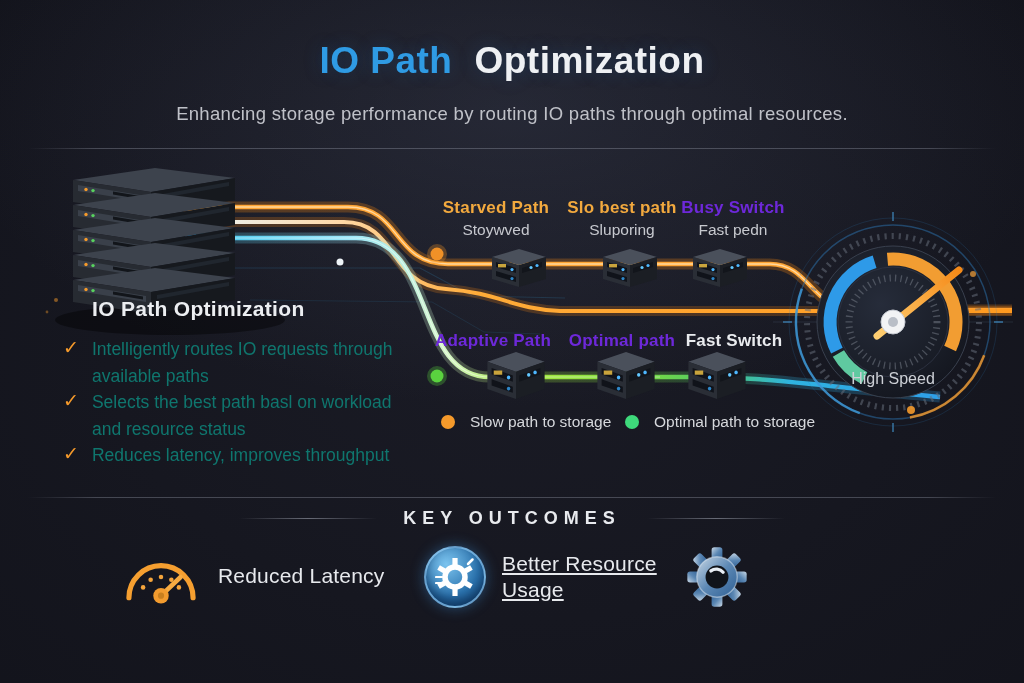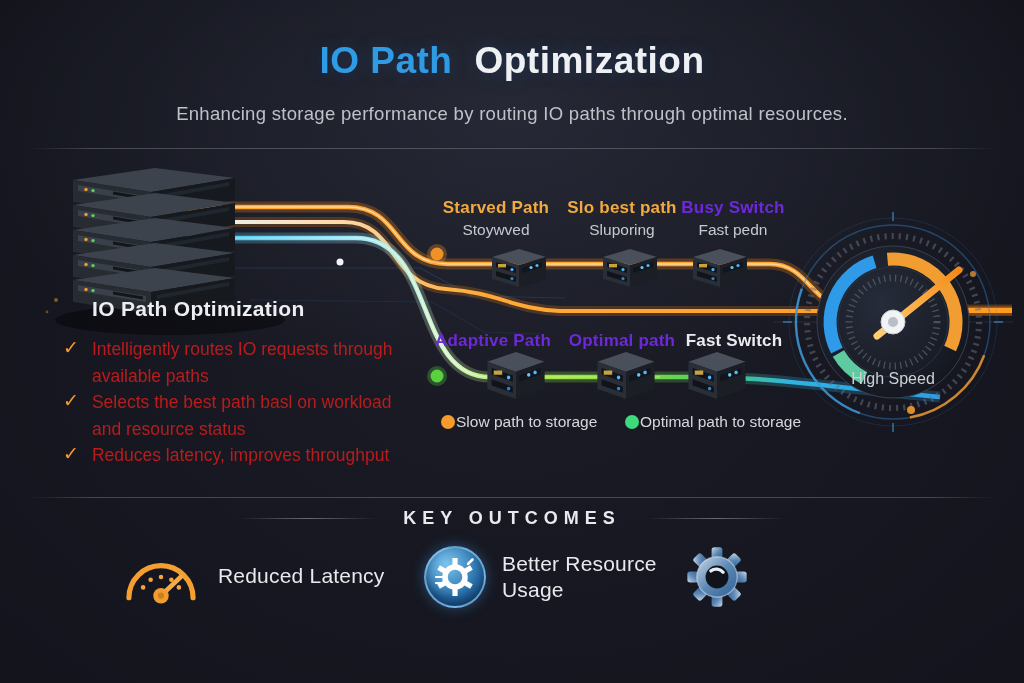--- a/index.html
+++ b/index.html
@@ -16,37 +16,37 @@
   .title{left:0;top:40px;width:1024px;text-align:center;font-size:37px;font-weight:bold;letter-spacing:.5px;text-shadow:0 0 18px rgba(40,120,200,.25);}
   .title .hl{color:#2f9be4;}
   .title .rest{color:#eef0f3;margin-left:22px;}
   .subtitle{left:0;top:103px;width:1024px;text-align:center;font-size:18.5px;color:#bfc1c8;letter-spacing:.3px;}
   .divider{left:28px;width:968px;height:1px;background:linear-gradient(90deg,rgba(0,0,0,0),rgba(160,165,180,.34) 7%,rgba(160,165,180,.34) 93%,rgba(0,0,0,0));}
   .d1{top:148px;} .d2{top:497px;}
   
   .info-heading{left:92px;top:297px;font-size:21px;font-weight:bold;color:#eceef1;letter-spacing:.3px;}
   .bullet{display:flex;gap:13px;left:63px;width:345px;}
   .bullet .chk{color:#f59a2b;font-size:19px;font-weight:bold;line-height:1.3;}
-  .bullet .btxt{font-size:17.5px;line-height:1.52;color:#b91c1c;width:305px;}
+  .bullet .btxt{font-size:17.5px;line-height:1.52;color:#0f766e;width:305px;}
   .b1{top:336px;} .b2{top:389px;} .b3{top:442px;}
   
   .plabel{transform:translateX(-50%);text-align:center;white-space:nowrap;}
   .plabel .pt{font-size:17px;font-weight:bold;letter-spacing:.2px;}
   .plabel .ps{font-size:15.5px;color:#c7c9cf;margin-top:3px;}
   .lbl-orange{color:#f2a93e;} .lbl-green{color:#6d28d9;} .lbl-white{color:#e9ebee;}
   
-  .legend-item{display:flex;align-items:center;top:413px;}
+  .legend-item{display:flex;align-items:center;gap:14px;top:413px;}
   .legend-item .ltxt{font-size:15.5px;color:#d6d8dc;}
   
   .ko-head{left:0;top:508px;width:1024px;display:flex;align-items:center;justify-content:center;gap:26px;}
   .ko-line{width:138px;height:1px;background:linear-gradient(90deg,rgba(0,0,0,0),rgba(170,175,188,.55),rgba(0,0,0,0));}
   .ko-title{font-size:18px;font-weight:bold;letter-spacing:6px;color:#e8eaee;}
   .outcome{display:flex;align-items:center;gap:16px;top:546px;}
   .outcome .olabel{font-size:21px;color:#e7e9ed;line-height:1.22;letter-spacing:.2px;}
-  .o2 .olabel{width:180px;}
+  .o2 .olabel{width:180px;text-decoration:underline;}
   .res-circle{width:58px;height:58px;border-radius:50%;
     background:radial-gradient(circle at 35% 28%, #7cc4ef, #2a72ad 58%, #164a7e);
     border:2px solid rgba(160,210,245,.55);
     box-shadow:0 0 14px rgba(60,140,210,.45), inset 0 -6px 10px rgba(0,20,50,.5);
     display:flex;align-items:center;justify-content:center;}
 </style>
 </head>
 <body>
 
 <svg class="abs" style="left:0;top:0;" width="1024" height="683" viewBox="0 0 1024 683">

